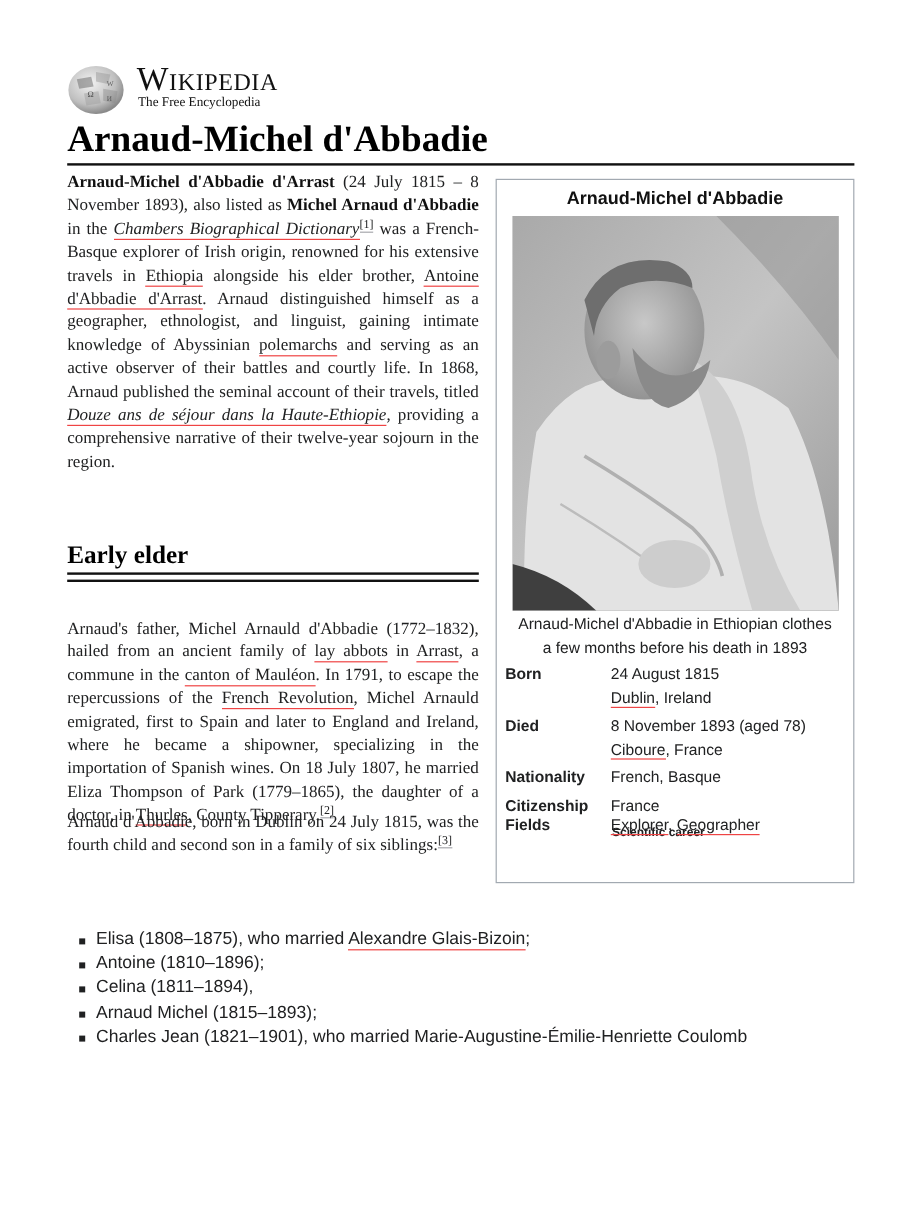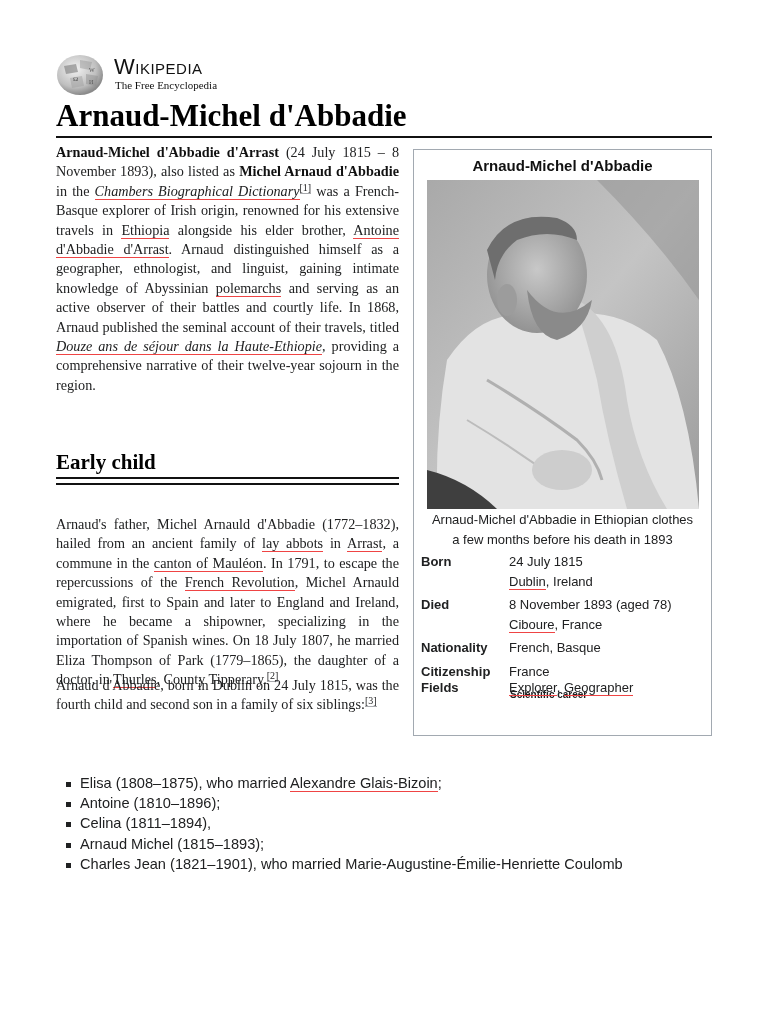--- a/index.html
+++ b/index.html
@@ -1,21 +1,21 @@
 <!DOCTYPE html>
 <html><head>
 <meta charset="utf-8">
 <style>
   html, body { margin: 0; padding: 0; background: #ffffff; }
   body { width: 768px; height: 1024px; position: relative; overflow: hidden; color: #202122; }
   .page { position: absolute; left: 56px; top: 0; width: 656px; }
 
   .logo { position: absolute; left: 0; top: 54px; width: 200px; height: 42px; }
   .globe { position: absolute; left: 0; top: 0; width: 48px; height: 42px; }
-  .wordmark { position: absolute; left: 58px; top: 2px; font-family: Liberation Sans, sans-serif; font-size: 22px; letter-spacing: 0.5px; color: #111; line-height: 22px; font-variant: small-caps; }
+  .wordmark { position: absolute; left: 58px; top: 2px; font-family: Liberation Serif, serif; font-size: 28px; letter-spacing: 0.5px; color: #111; line-height: 22px; font-variant: small-caps; }
   .tagline { position: absolute; left: 59px; top: 25px; font-family: "Liberation Serif", serif; font-size: 11px; color: #111; }
 
   .title { position: absolute; left: 0; top: 96px; margin: 0; font-family: "Liberation Serif", serif; font-weight: bold; font-size: 31px; color: #000; line-height: 40px; }
   .title-rule { position: absolute; left: 0; top: 136px; width: 656px; height: 2px; background: #111; }
 
   .col { position: absolute; left: 0; width: 343px; font-family: "Liberation Serif", serif; font-size: 14.2px; line-height: 19.4px; color: #202122; text-align: justify; }
   .col p { margin: 0; }
   a.lnk { color: #202122; text-decoration: none; border-bottom: 1px solid #ef4444; }
   sup { font-size: 10px; line-height: 0; vertical-align: 5px; }
   sup a { color: #202122; text-decoration: none; border-bottom: 1px solid #a7a9ad; }
@@ -65,21 +65,21 @@
     <div class="tagline">The Free Encyclopedia</div>
   </div>
 
   <h1 class="title">Arnaud-Michel d'Abbadie</h1>
   <div class="title-rule"></div>
 
   <div class="col" style="top:143px;">
     <p><b>Arnaud-Michel d'Abbadie d'Arrast</b><span> (24 July 1815 – 8 November 1893), also listed as </span><b>Michel Arnaud d'Abbadie</b><span> in the </span><a class="lnk" href="#"><i>Chambers Biographical Dictionary</i></a><sup><a href="#">[1]</a></sup><span> was a French-Basque explorer of Irish origin, renowned for his extensive travels in </span><a class="lnk" href="#">Ethiopia</a><span> alongside his elder brother, </span><a class="lnk" href="#">Antoine d'Abbadie d'Arrast</a><span>. Arnaud distinguished himself as a geographer, ethnologist, and linguist, gaining intimate knowledge of Abyssinian </span><a class="lnk" href="#">polemarchs</a><span> and serving as an active observer of their battles and courtly life. In 1868, Arnaud published the seminal account of their travels, titled </span><a class="lnk" href="#"><i>Douze ans de séjour dans la Haute-Ethiopie</i></a><span>, providing a comprehensive narrative of their twelve-year sojourn in the region.</span></p>
   </div>
 
-  <h2 class="h2">Early child</h2>
+  <h2 class="h2">Early elder</h2>
   <div class="h2-rule1"></div>
   <div class="h2-rule2"></div>
 
   <div class="col" style="top:491px;margin-top:24px;">
     <p><span>Arnaud's father, Michel Arnauld d'Abbadie (1772–1832), hailed from an ancient family of </span><a class="lnk" href="#">lay abbots</a><span> in </span><a class="lnk" href="#">Arrast</a><span>, a commune in the </span><a class="lnk" href="#">canton of Mauléon</a><span>. In 1791, to escape the repercussions of the </span><a class="lnk" href="#">French Revolution</a><span>, Michel Arnauld emigrated, first to Spain and later to England and Ireland, where he became a shipowner, specializing in the importation of Spanish wines. On 18 July 1807, he married Eliza Thompson of Park (1779–1865), the daughter of a doctor, in </span><a class="lnk" href="#">Thurles</a><span>, County Tipperary.</span><sup><a href="#">[2]</a></sup></p>
   </div>
 
   <div class="col" style="top:676px;">
     <p><span>Arnaud d'Abbadie, born in Dublin on 24 July 1815, was the fourth child and second son in a family of six siblings:</span><sup><a href="#">[3]</a></sup></p>
   </div>
@@ -126,21 +126,21 @@
       </svg>
     </div>
     <div class="ib-caption">
       <div>Arnaud-Michel d'Abbadie in Ethiopian clothes</div>
       <div>a few months before his death in 1893</div>
     </div>
 
     <div class="ib-row" style="top:402px;height:40px;">
       <span class="ib-label">Born</span>
       <span class="ib-value">
-        <span>24 July 1815</span><br>
+        <span>24 August 1815</span><br>
         <a class="lnk" href="#">Dublin</a><span>, Ireland</span>
       </span>
     </div>
 
     <div class="ib-row" style="top:445px;height:40px;">
       <span class="ib-label">Died</span>
       <span class="ib-value">
         <span>8 November 1893 (aged 78)</span><br>
         <a class="lnk" href="#">Ciboure</a><span>, France</span>
       </span>

